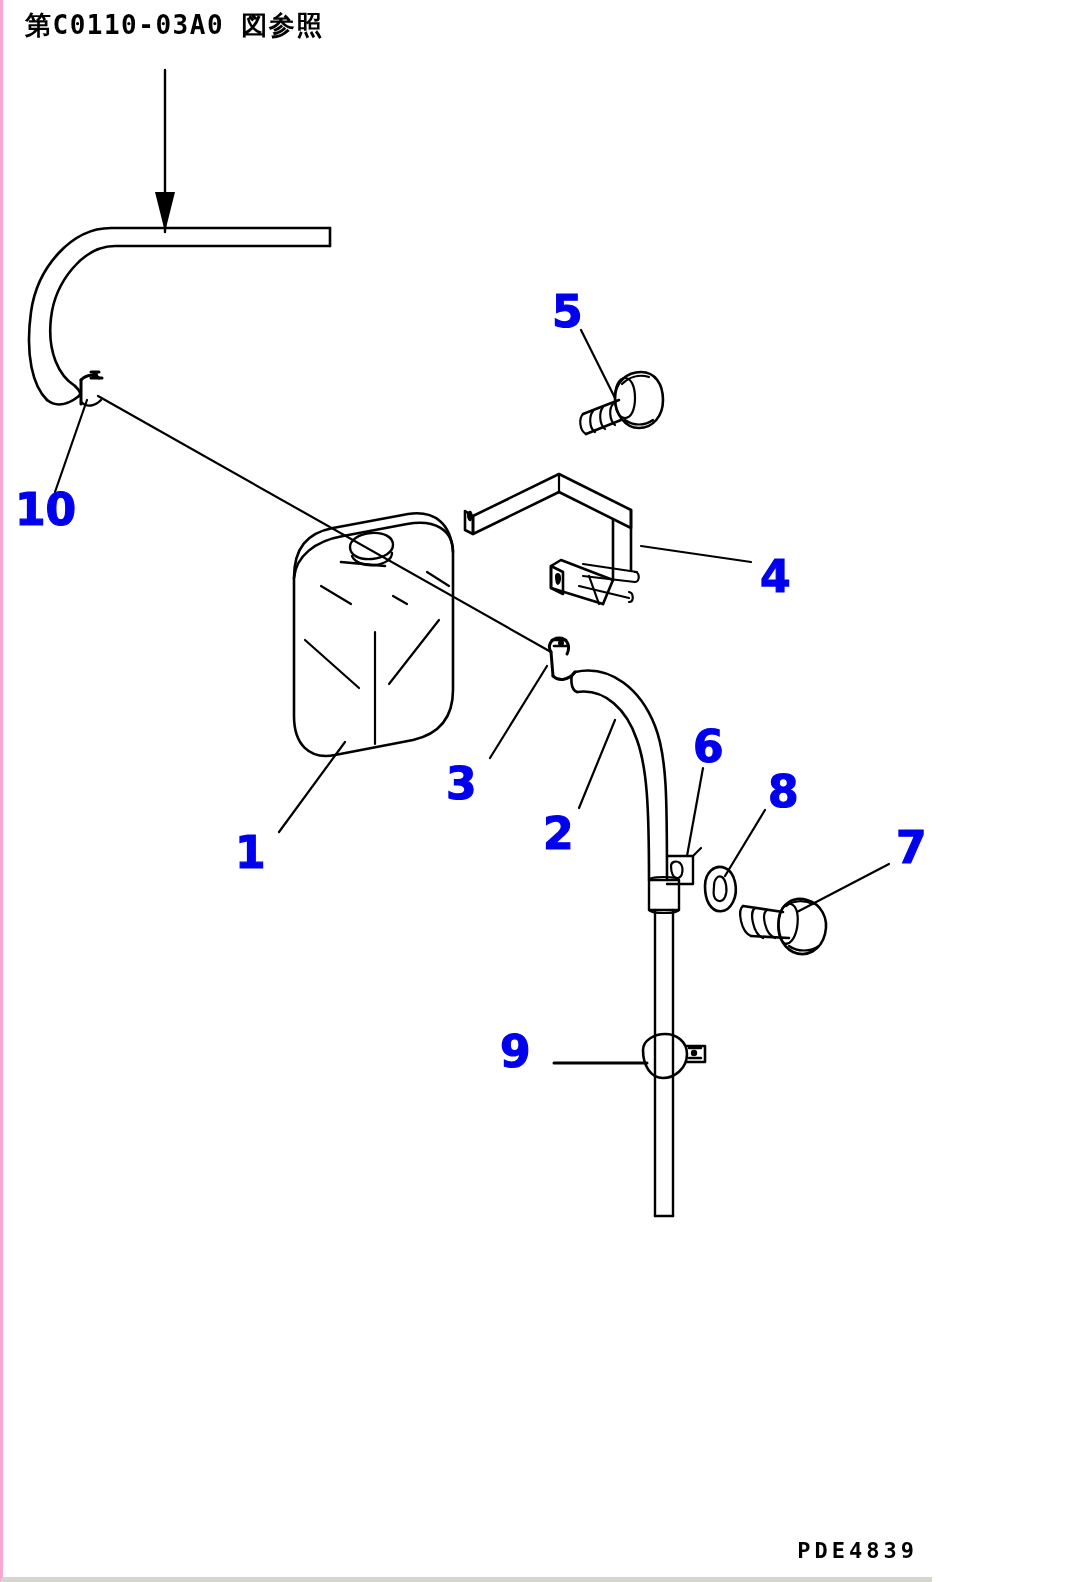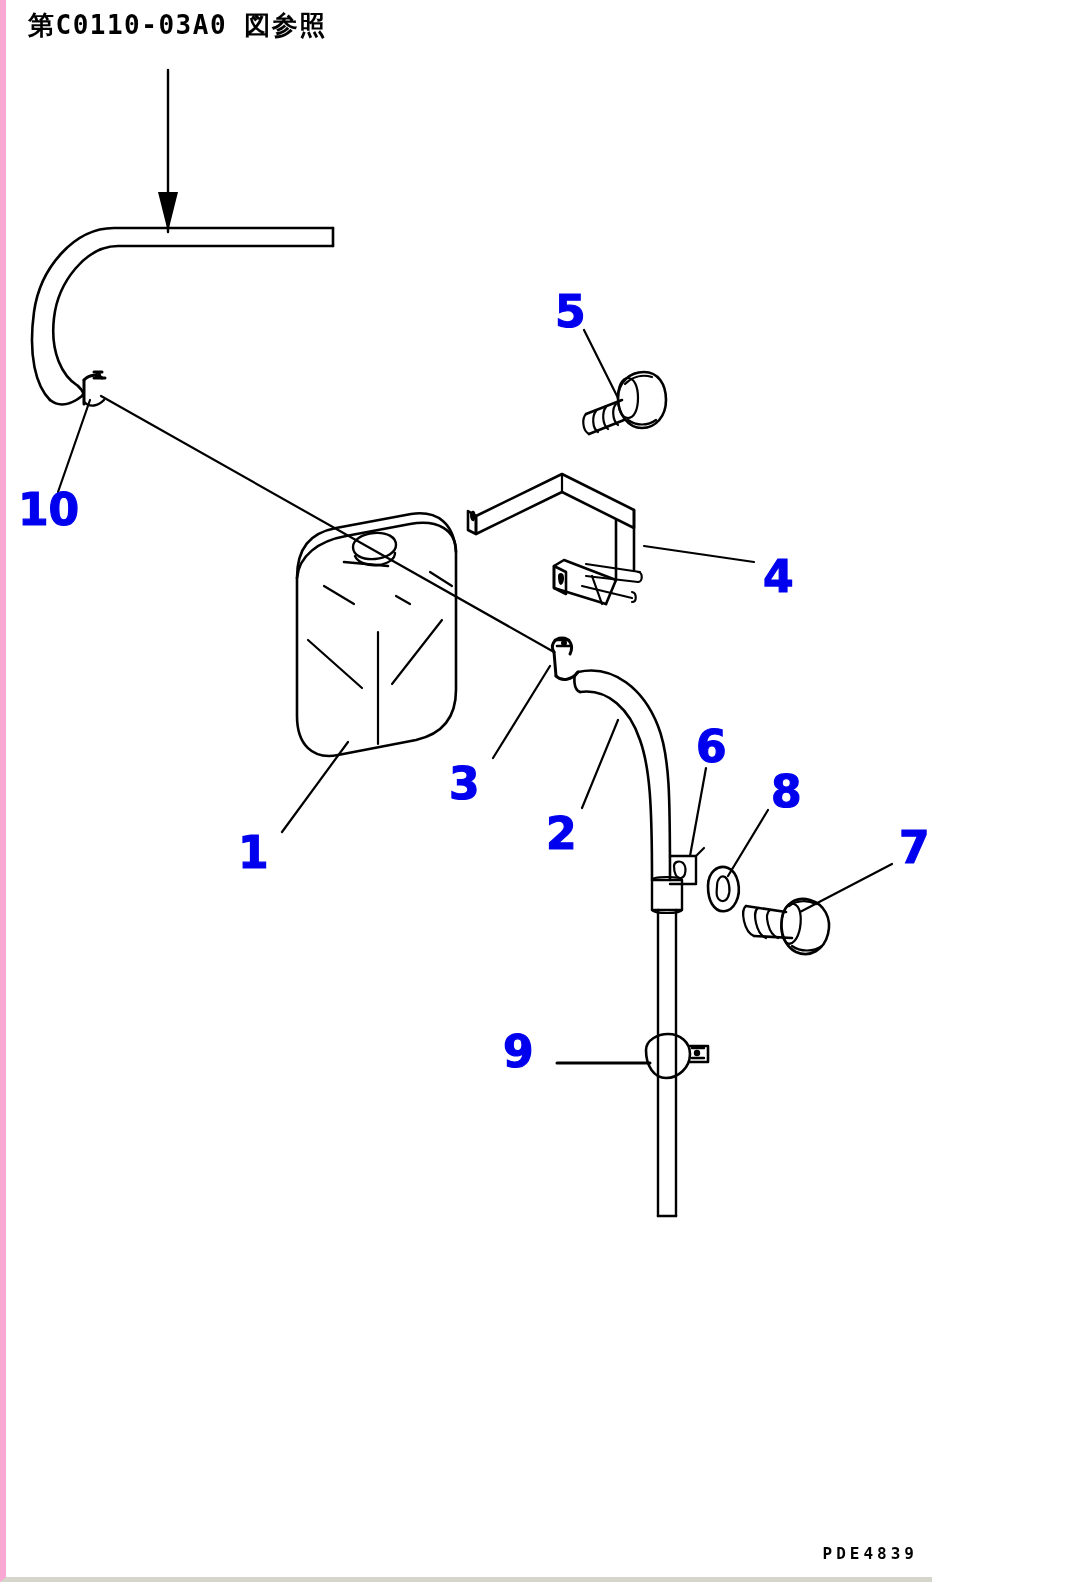--- a/index.html
+++ b/index.html
@@ -10,21 +10,21 @@
   }
   body {
     font-family: "DejaVu Sans Mono", "Liberation Mono", monospace;
   }
   #page {
     position: relative;
     width: 932px;
     height: 1582px;
     background: #ffffff;
     overflow: hidden;
-    border-left: 6px solid #f9a8d4;
+    border-left: 3px solid #f9a8d4;
     border-bottom: 5px solid #d6d5cb;
     box-sizing: border-box;
   }
   #drawing {
     position: absolute;
     left: 0; top: 0;
     width: 1090px;
     height: 1582px;
   }
   .hdr {
@@ -48,21 +48,21 @@
     line-height: 1;
     white-space: nowrap;
     -webkit-text-stroke: 1.2px #0000ee;
   }
   #footer-code {
     position: absolute;
     right: 14px;
     bottom: 14px;
     color: #000000;
     font-family: "DejaVu Sans Mono", "Liberation Mono", monospace;
-    font-size: 16px;
+    font-size: 22px;
     font-weight: 700;
     letter-spacing: 4px;
     white-space: pre;
   }
 </style>
 </head>
 <body>
 
 <div id="page">
 

